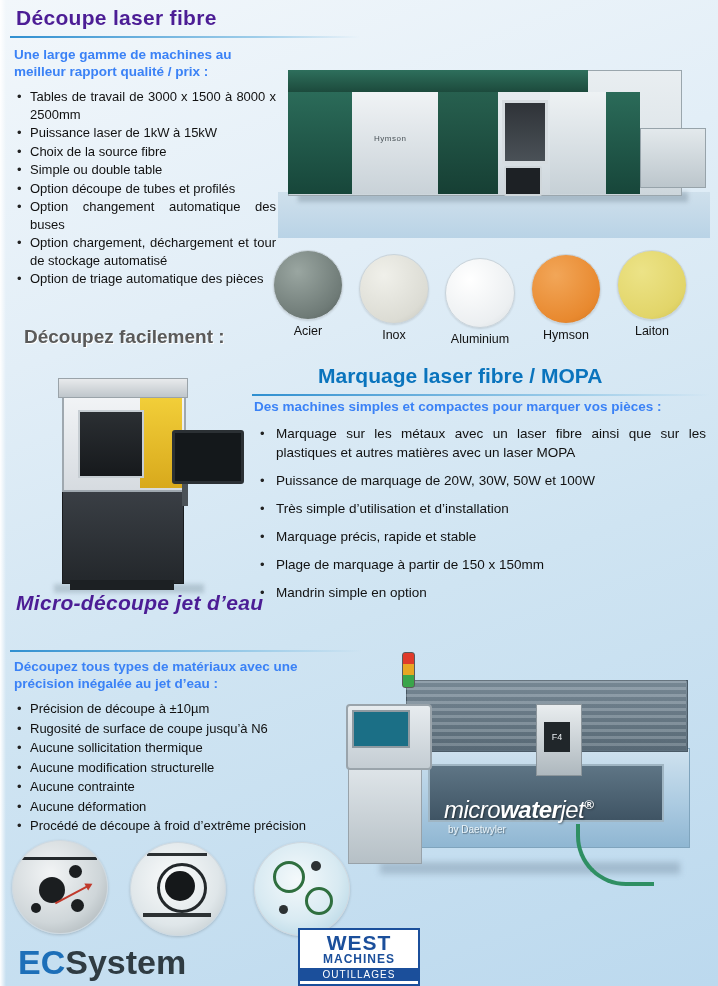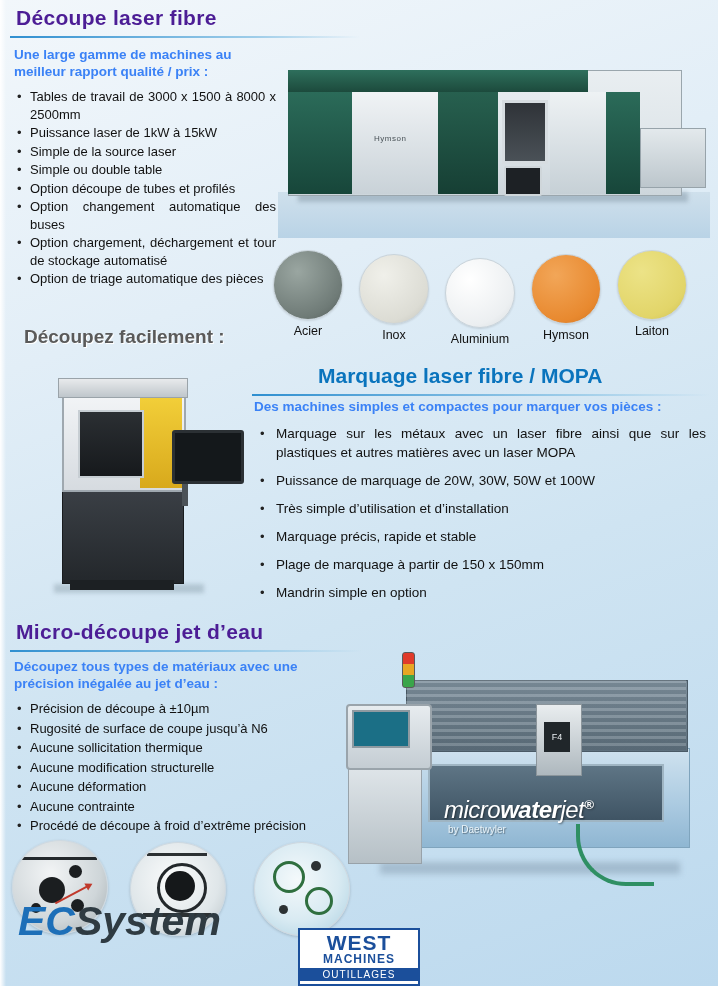--- a/index.html
+++ b/index.html
@@ -306,22 +306,23 @@
     position: absolute;
     left: 10px; top: 216px; width: 150px; height: 9px;
     background: rgba(60,80,95,0.22);
     filter: blur(2px);
   }
 
   
   #sec3-title {
     position: absolute;
     left: 16px;
-    top: 620px;
+    top: 591px;
     width: 360px;
+    font-style: italic;
   }
   #sec3-rule {
     position: absolute;
     left: 10px;
     top: 650px;
     width: 352px;
   }
   #sec3-lead {
     position: absolute;
     left: 14px;
@@ -487,24 +488,23 @@
     right: -2px; top: -3px;
     border-left: 7px solid #c0392b;
     border-top: 4px solid transparent;
     border-bottom: 4px solid transparent;
   }
 
   
   #brand {
     position: absolute;
     left: 18px;
-    top: 898px;
-    font-size: 41px;
+    top: 943px;
+    font-size: 34px;
     font-weight: bold;
-    font-style: italic;
   }
   #brand .b1 { color: #1d6fb8; }
   #brand .b2 { color: #2f3b42; }
 
   #west-logo {
     position: absolute;
     left: 298px;
     top: 928px;
     width: 118px;
     height: 54px;
@@ -551,21 +551,21 @@
   <div class="page-edge-left"></div>
 
   <div class="sec-title" id="sec1-title">Découpe laser fibre</div>
   <div class="rule" id="sec1-rule"></div>
 
   <div class="lead" id="sec1-lead">Une large gamme de machines au meilleur rapport qualité / prix :</div>
 
   <ul class="bullets" id="sec1-bullets">
     <li>Tables de travail de 3000 x 1500 à 8000 x 2500mm</li>
     <li>Puissance laser de 1kW à 15kW</li>
-    <li>Simple de la source laser</li>
+    <li>Choix de la source fibre</li>
     <li>Simple ou double table</li>
     <li>Option découpe de tubes et profilés</li>
     <li>Option changement automatique des buses</li>
     <li>Option chargement, déchargement et tour de stockage automatisé</li>
     <li>Option de triage automatique des pièces</li>
   </ul>
 
   <div id="laser-machine">
     <div class="lm-floor"></div>
     <div class="lm-shadow"></div>
@@ -635,22 +635,22 @@
 
   <div class="sec-title" id="sec3-title">Micro-découpe jet d’eau</div>
   <div class="rule" id="sec3-rule"></div>
   <div class="lead" id="sec3-lead">Découpez tous types de matériaux avec une précision inégalée au jet d’eau :</div>
 
   <ul class="bullets" id="sec3-bullets">
     <li>Précision de découpe à ±10µm</li>
     <li>Rugosité de surface de coupe jusqu’à N6</li>
     <li>Aucune sollicitation thermique</li>
     <li>Aucune modification structurelle</li>
+    <li>Aucune contrainte</li>
     <li>Aucune déformation</li>
-    <li>Aucune contrainte</li>
     <li>Procédé de découpe à froid d’extrême précision</li>
   </ul>
 
   <div id="waterjet-machine">
     <div class="wj-shadow"></div>
     <div class="wj-table"></div>
     <div class="wj-gantry"></div>
     <div class="wj-gantry-stripes"></div>
     <div class="wj-tank"></div>
     <div class="wj-head"></div>

